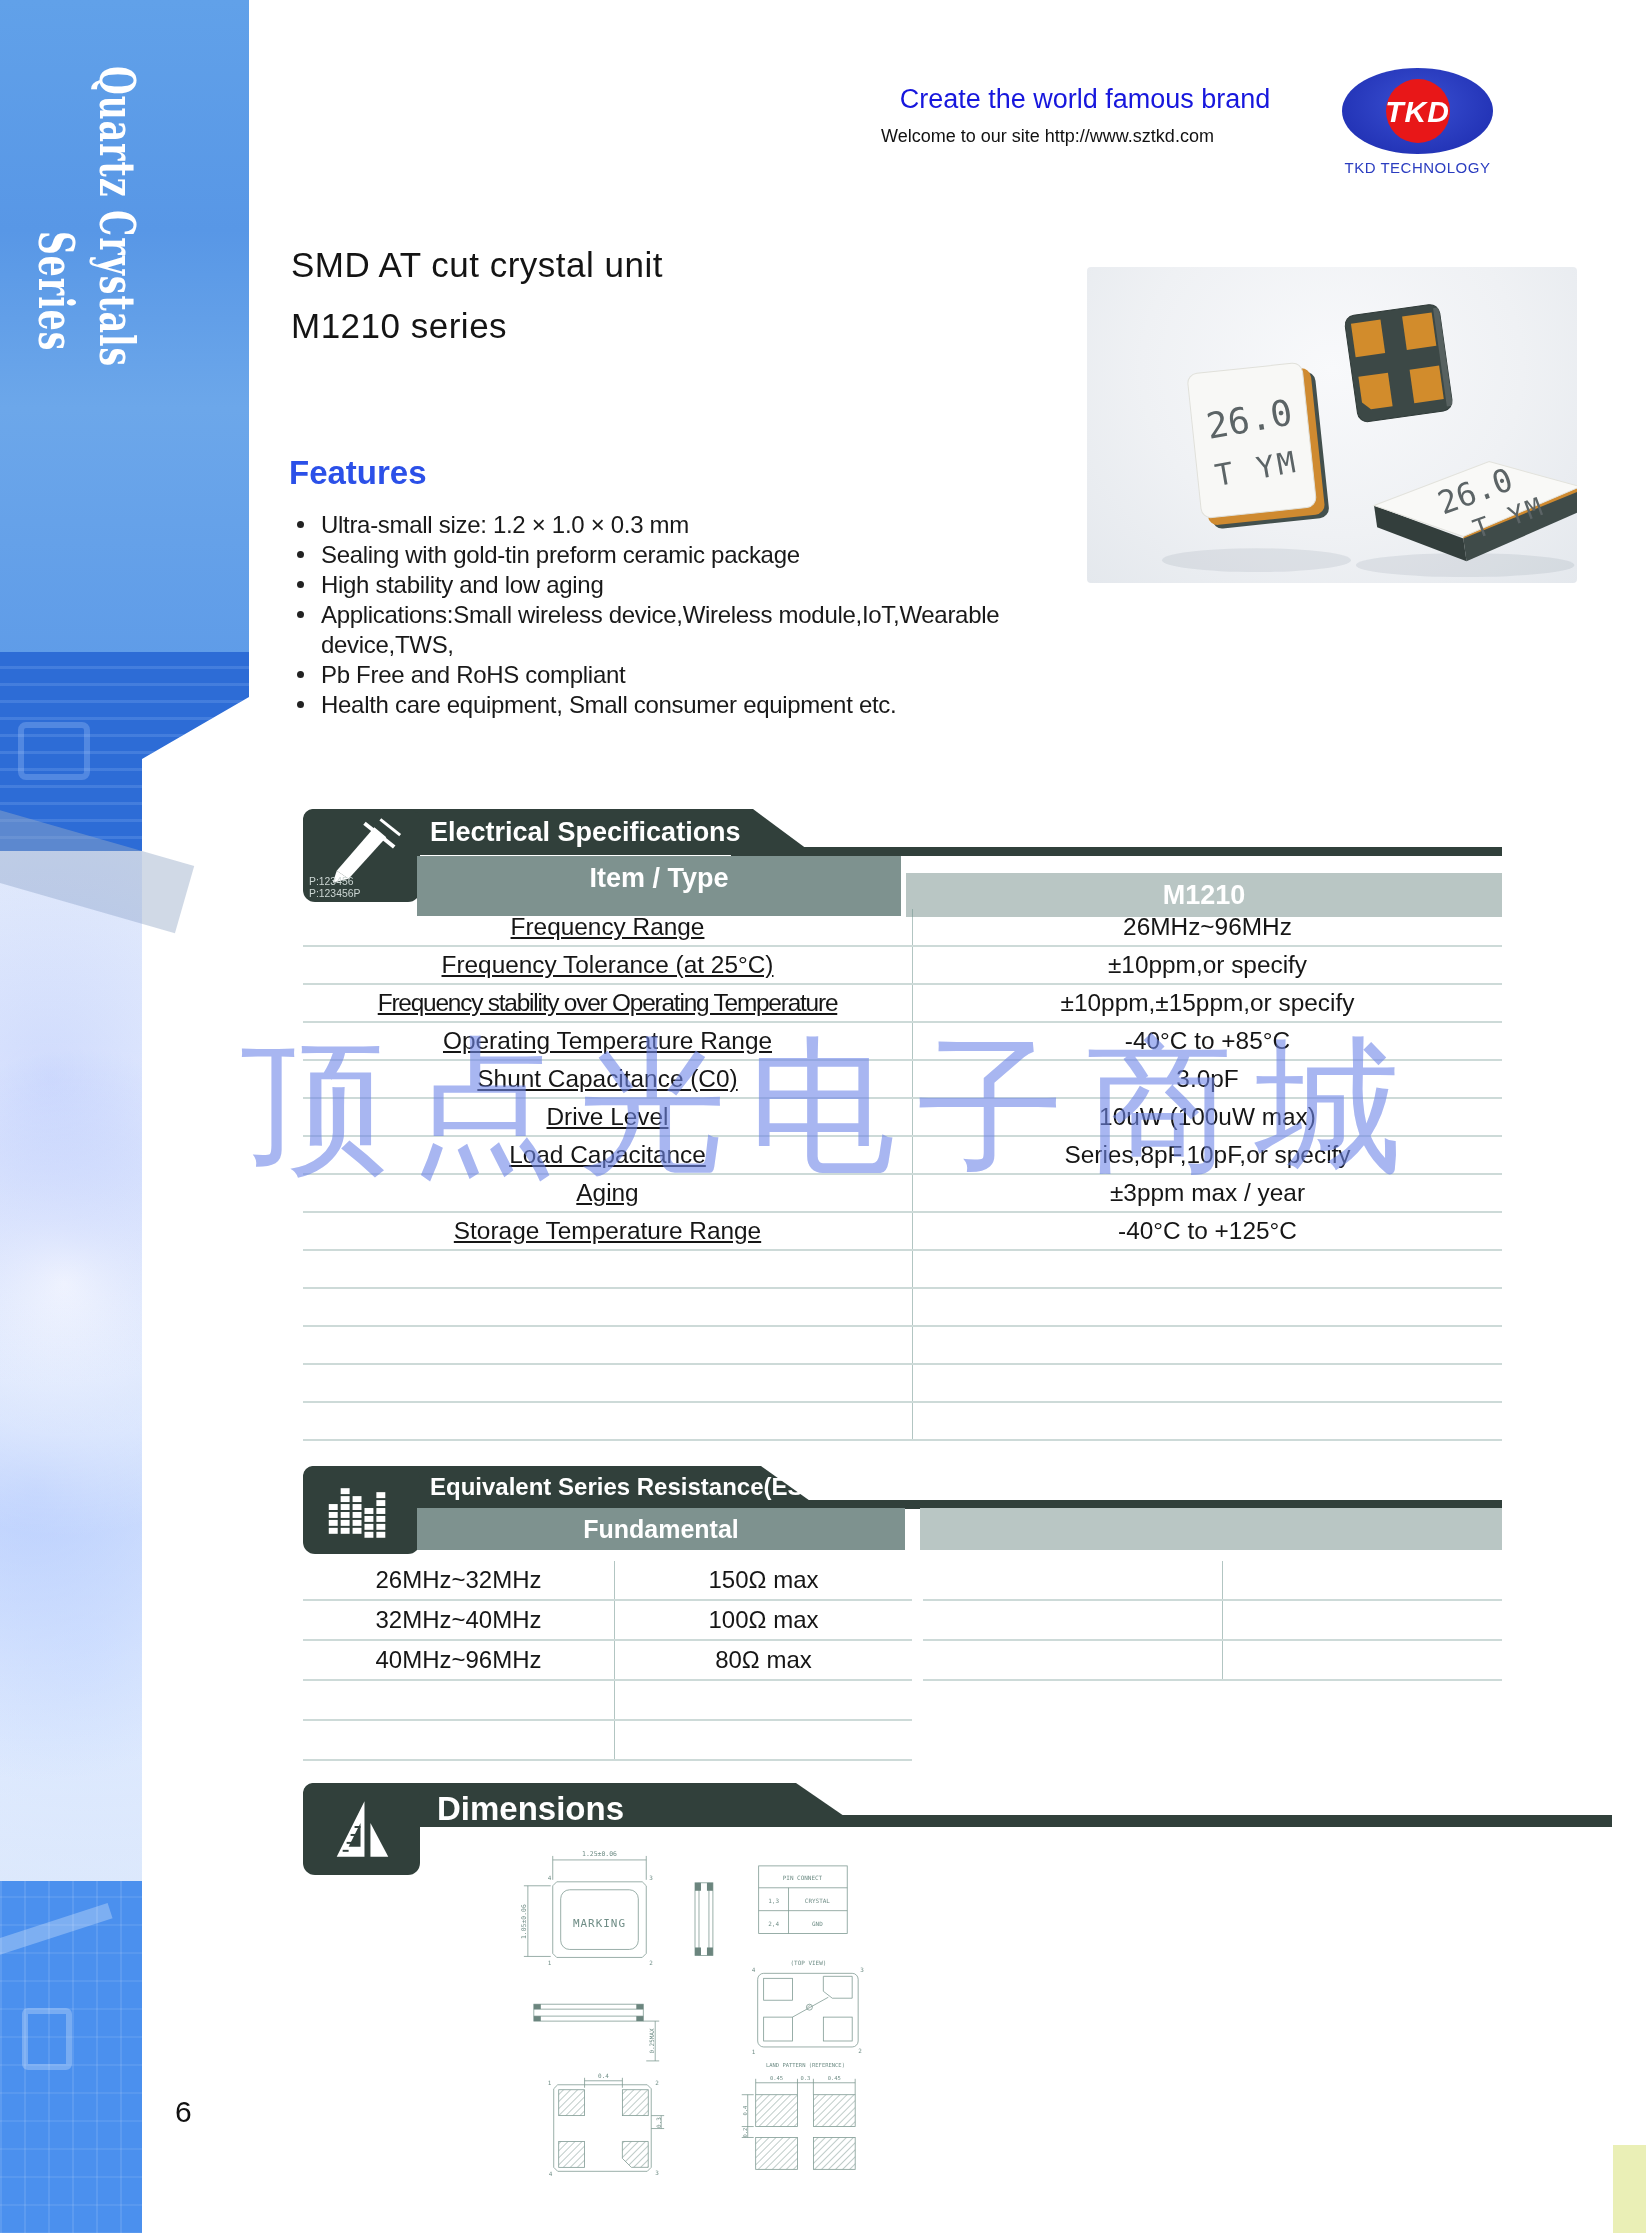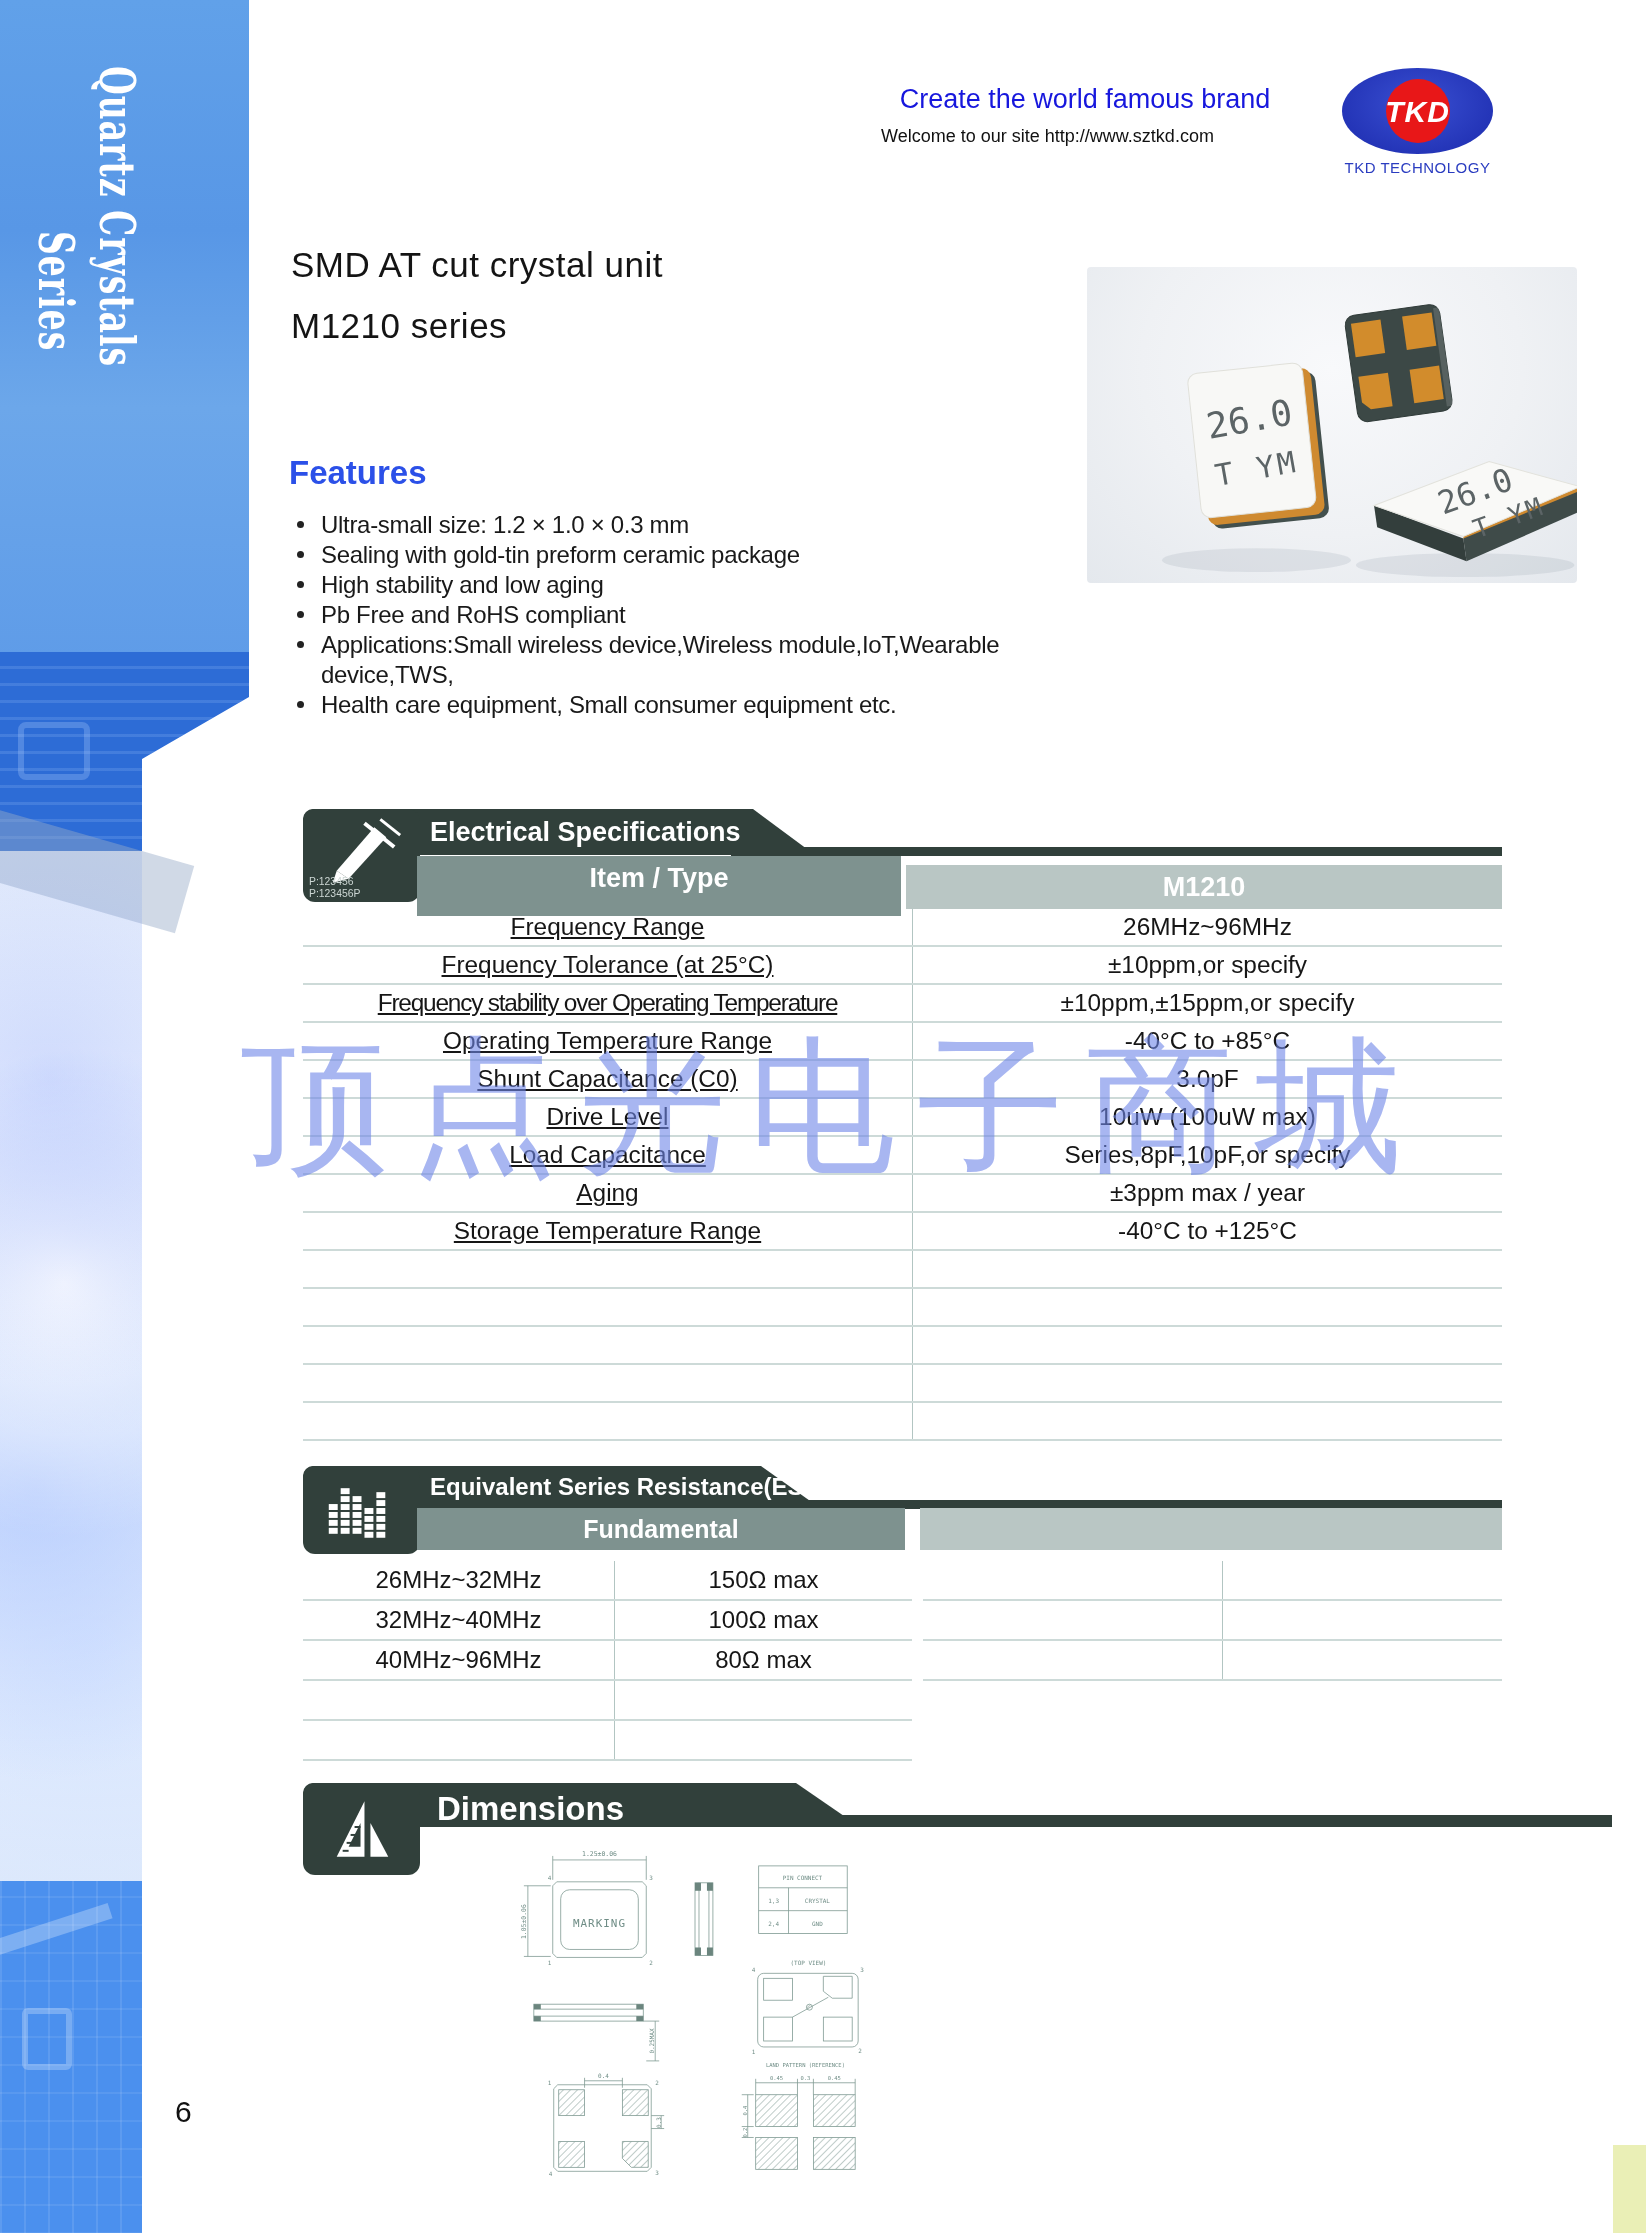--- a/index.html
+++ b/index.html
@@ -127,25 +127,25 @@
       <div class="feat-item">
         <div class="dot"></div>
         <div class="ftx">Sealing with gold-tin preform ceramic package</div>
       </div>
       <div class="feat-item">
         <div class="dot"></div>
         <div class="ftx">High stability and low aging</div>
       </div>
       <div class="feat-item">
         <div class="dot"></div>
+        <div class="ftx">Applications:Small wireless device,Wireless module,IoT,Wearable device,TWS,</div>
+      </div>
+      <div class="feat-item">
+        <div class="dot"></div>
         <div class="ftx">Pb Free and RoHS compliant</div>
-      </div>
-      <div class="feat-item">
-        <div class="dot"></div>
-        <div class="ftx">Applications:Small wireless device,Wireless module,IoT,Wearable device,TWS,</div>
       </div>
       <div class="feat-item">
         <div class="dot"></div>
         <div class="ftx">Health care equipment, Small consumer equipment etc.</div>
       </div>
     </div>
 
   <div class="abs photo">
     <svg width="490" height="316" viewBox="0 0 492 318">
       <ellipse cx="170" cy="295" rx="95" ry="12" fill="rgba(70,85,110,.10)"></ellipse>
@@ -189,21 +189,21 @@
         <line x1="62" y1="14" x2="92" y2="38" stroke="#fff" stroke-width="4"></line>
         <line x1="78" y1="10" x2="98" y2="26" stroke="#fff" stroke-width="3"></line>
       </svg>
       <div class="pn">
         <div>P:123456</div>
         <div>P:123456P</div>
       </div>
     </div>
     <div class="badge-title" style="left:127px; top:8px; font-size:27px;">Electrical Specifications</div>
     <div class="band band-item" style="left:114px; top:47px; width:484px; height:60px; font-size:27px; line-height:44px;">Item / Type</div>
-    <div class="band band-value" style="left:603px; top:56px; width:596px; height:44px; font-size:27px; line-height:44px;">M1210</div>
+    <div class="band band-value" style="left:603px; top:64px; width:596px; height:44px; font-size:27px; line-height:44px;">M1210</div>
     <div class="spec-rows">
         <div class="spec-row">
           <div class="cell item">Frequency Range</div>
           <div class="cell value">26MHz~96MHz</div>
         </div>
         <div class="spec-row">
           <div class="cell item">Frequency Tolerance (at 25°C)</div>
           <div class="cell value">±10ppm,or specify</div>
         </div>
         <div class="spec-row">

